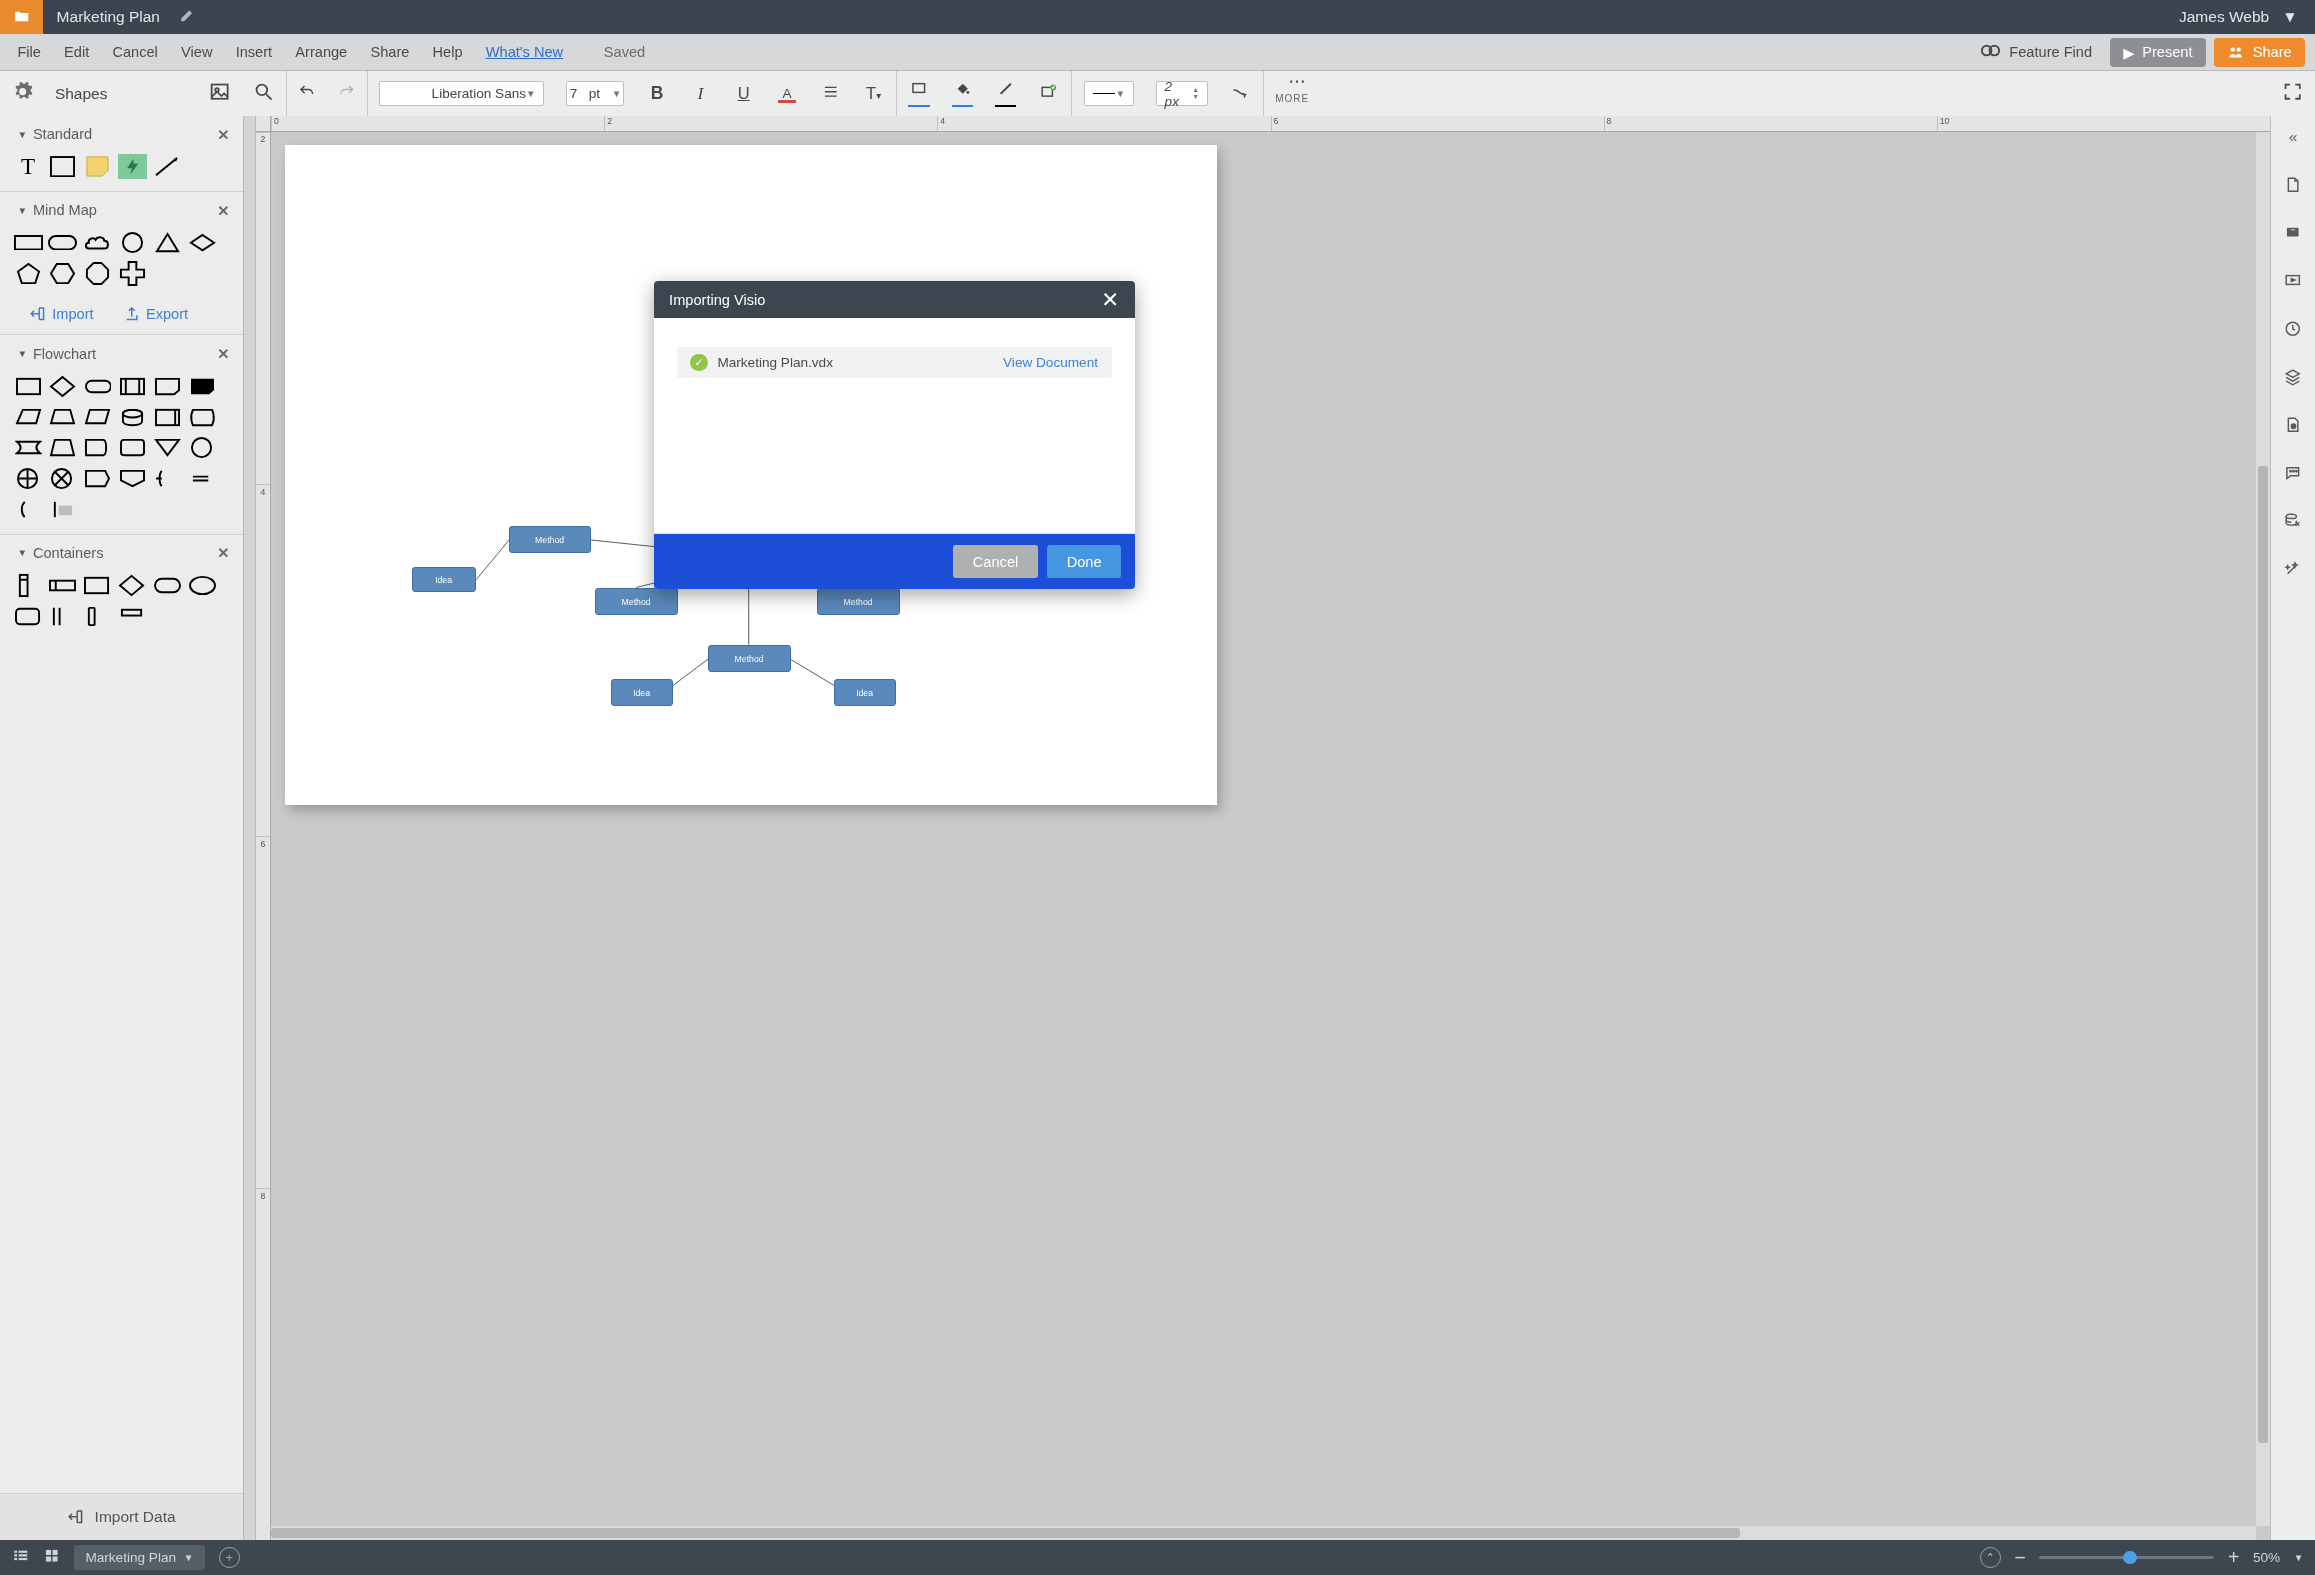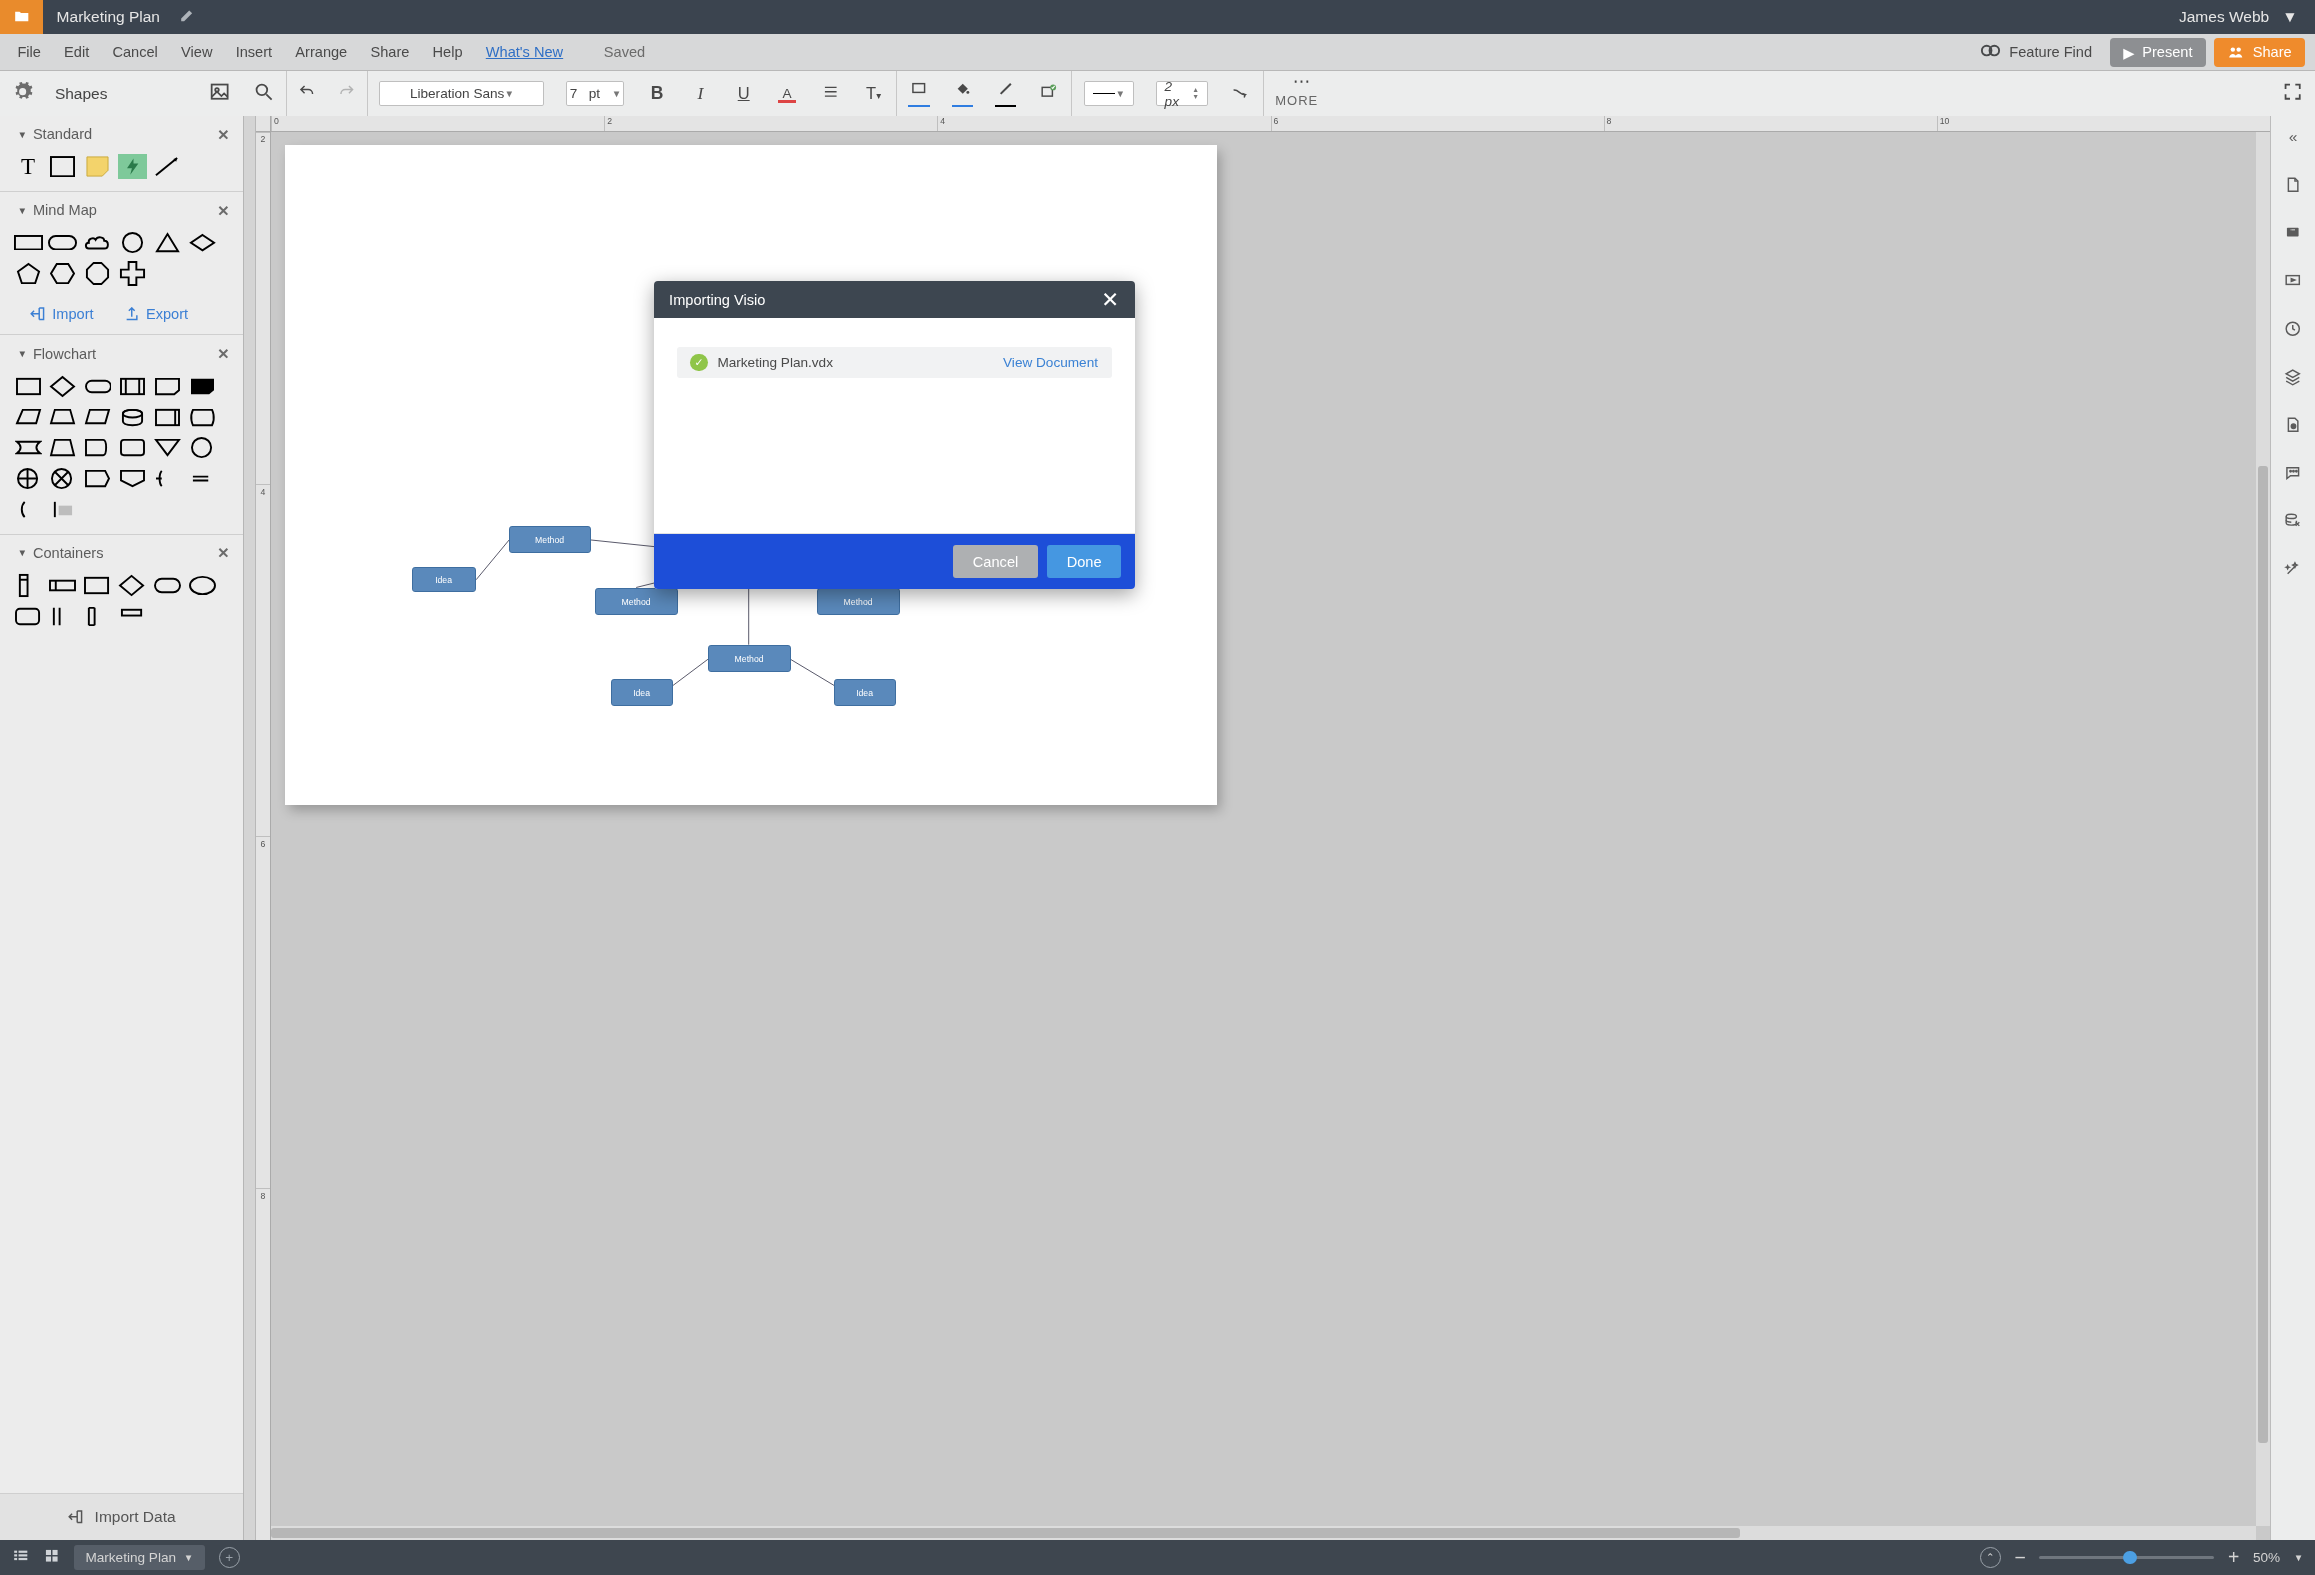--- a/index.html
+++ b/index.html
@@ -24,23 +24,23 @@
 .menubar .btn.share { background:#ef8b2c; color:#fff; font-weight:500;}
 
 
 .toolbar { height:46px; background:#eceded; border-bottom:1px solid #b4b4b4; display:flex; align-items:center; font-size:13.6px; color:#444; }
 .toolbar .group { display:flex; align-items:center; gap:22px; padding:0 11.6px; border-right:1px solid #c7c7c7; height:100%; }
 .toolbar .group.noborder { border-right:none; }
 .toolbar .gear { color:#6c6c6c; }
 .toolbar .label { font-size:15.5px; }
 .toolbar select, .toolbar .sel { height:25px; border:1px solid #bfbfbf; background:#fff; font-size:13.6px; padding:0 7.8px; border-radius:1.9px;}
 .toolbar .pt { width:58px; display:flex; align-items:center; justify-content:center; gap:3.9px;}
-.toolbar .fontsel { width:165px; display:flex; align-items:center; justify-content:center;}
+.toolbar .fontsel { width:165px; display:flex; align-items:center; justify-content:flex-end;}
 .toolbar .icon { width:21.3px; text-align:center; color:#494949; }
-.toolbar .more { font-size:13px; color:#666; letter-spacing:1px; text-align:center; line-height:1; padding-right: 11.6px;}
+.toolbar .more { font-size:10px; color:#666; letter-spacing:1px; text-align:center; line-height:1; padding-right: 11.6px;}
 .toolbar .spacer { flex:1; }
 .toolbar .underline-blue { border-bottom:2.9px solid #2f7de1; padding-bottom:3.9px;}
 .toolbar .underline-black { border-bottom:2.9px solid #000; padding-bottom:3.9px;}
 
 
 .body { position:absolute; top:116px; bottom:35px; left:0; right:0; display:flex; }
 
 
 .leftpanel { width:244px; background:#ececec; border-right:1px solid #b6b6b6; display:flex; flex-direction:column; overflow:hidden;}
 .leftpanel .section-head { display:flex; align-items:center; padding:9.7px 13.6px 5.8px 17.5px; color:#5c5c5c; font-size:14.6px;}

